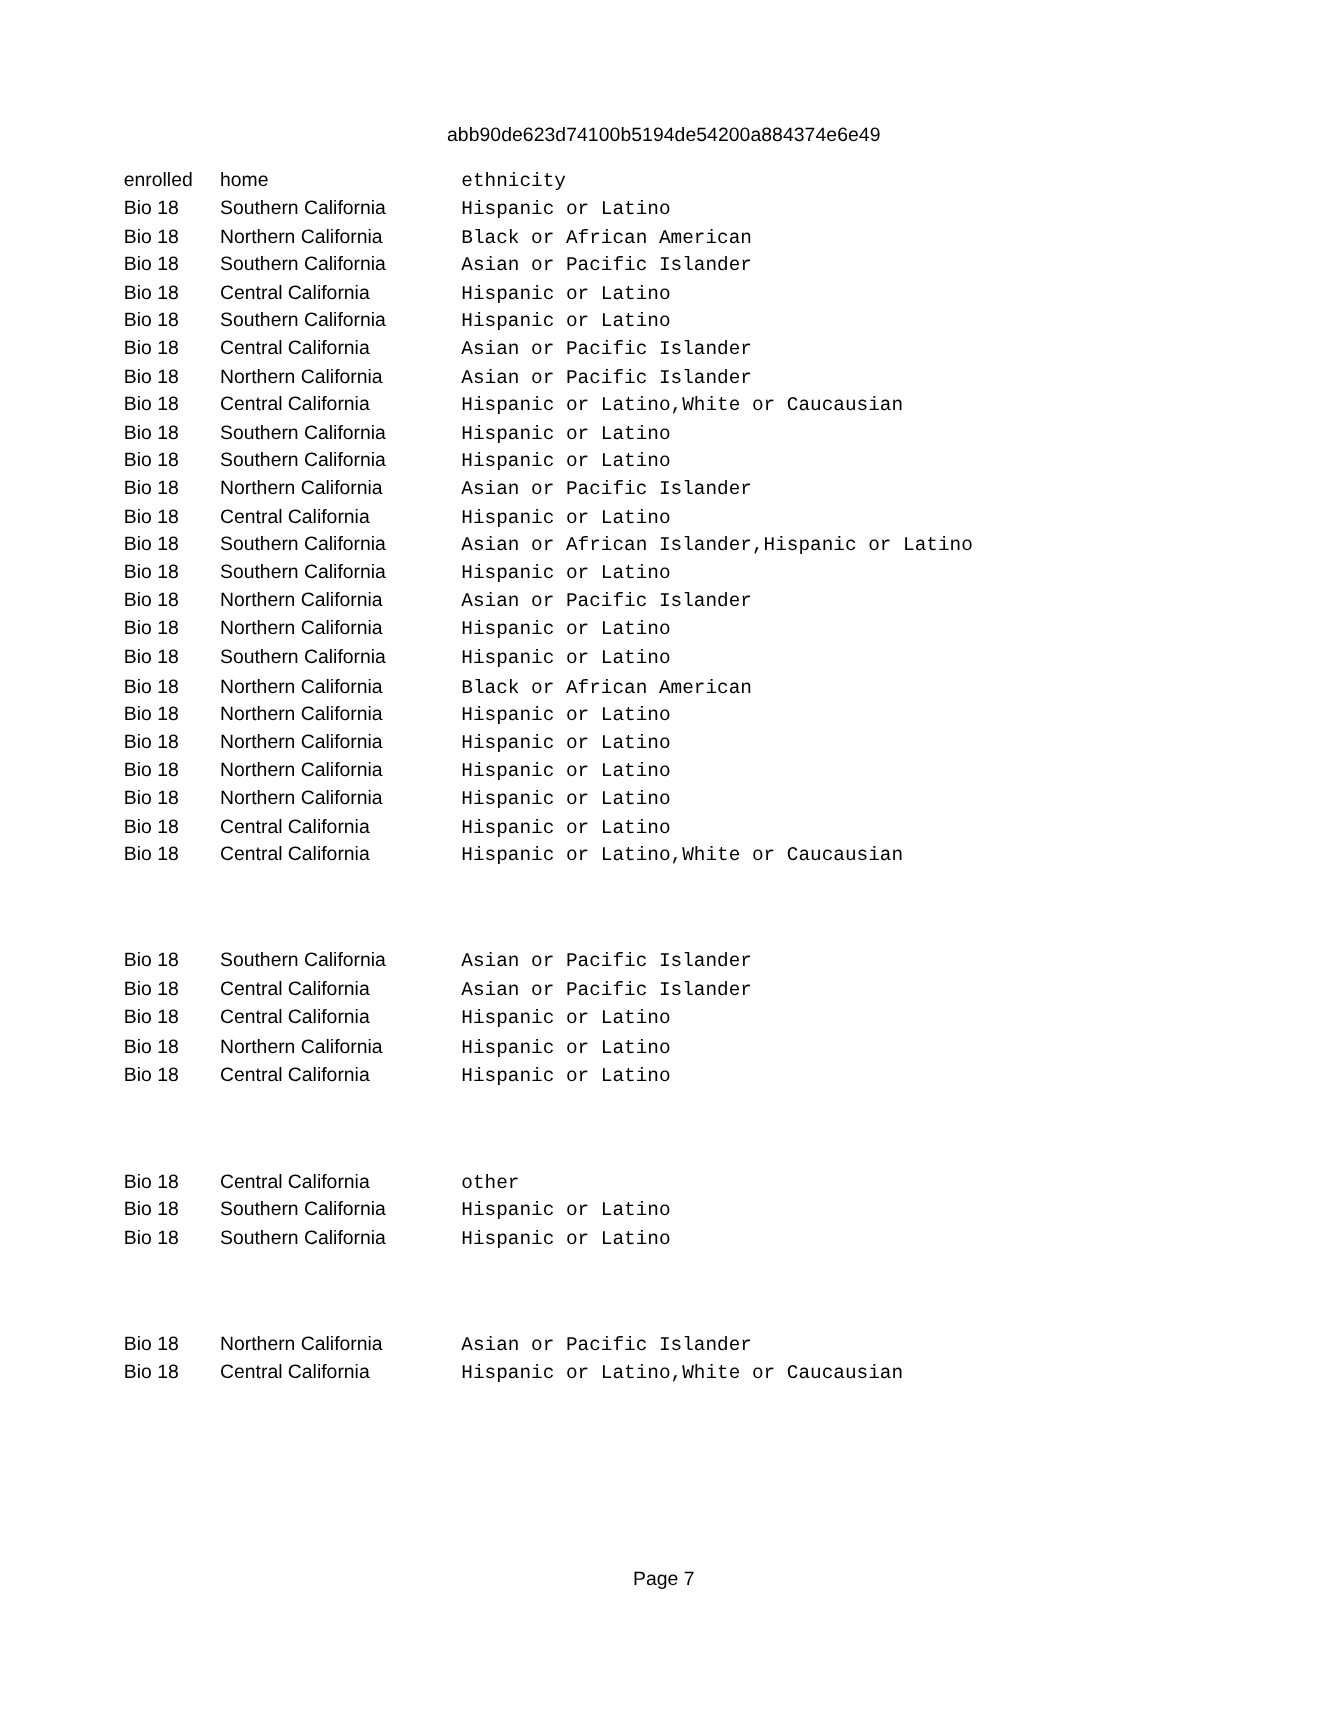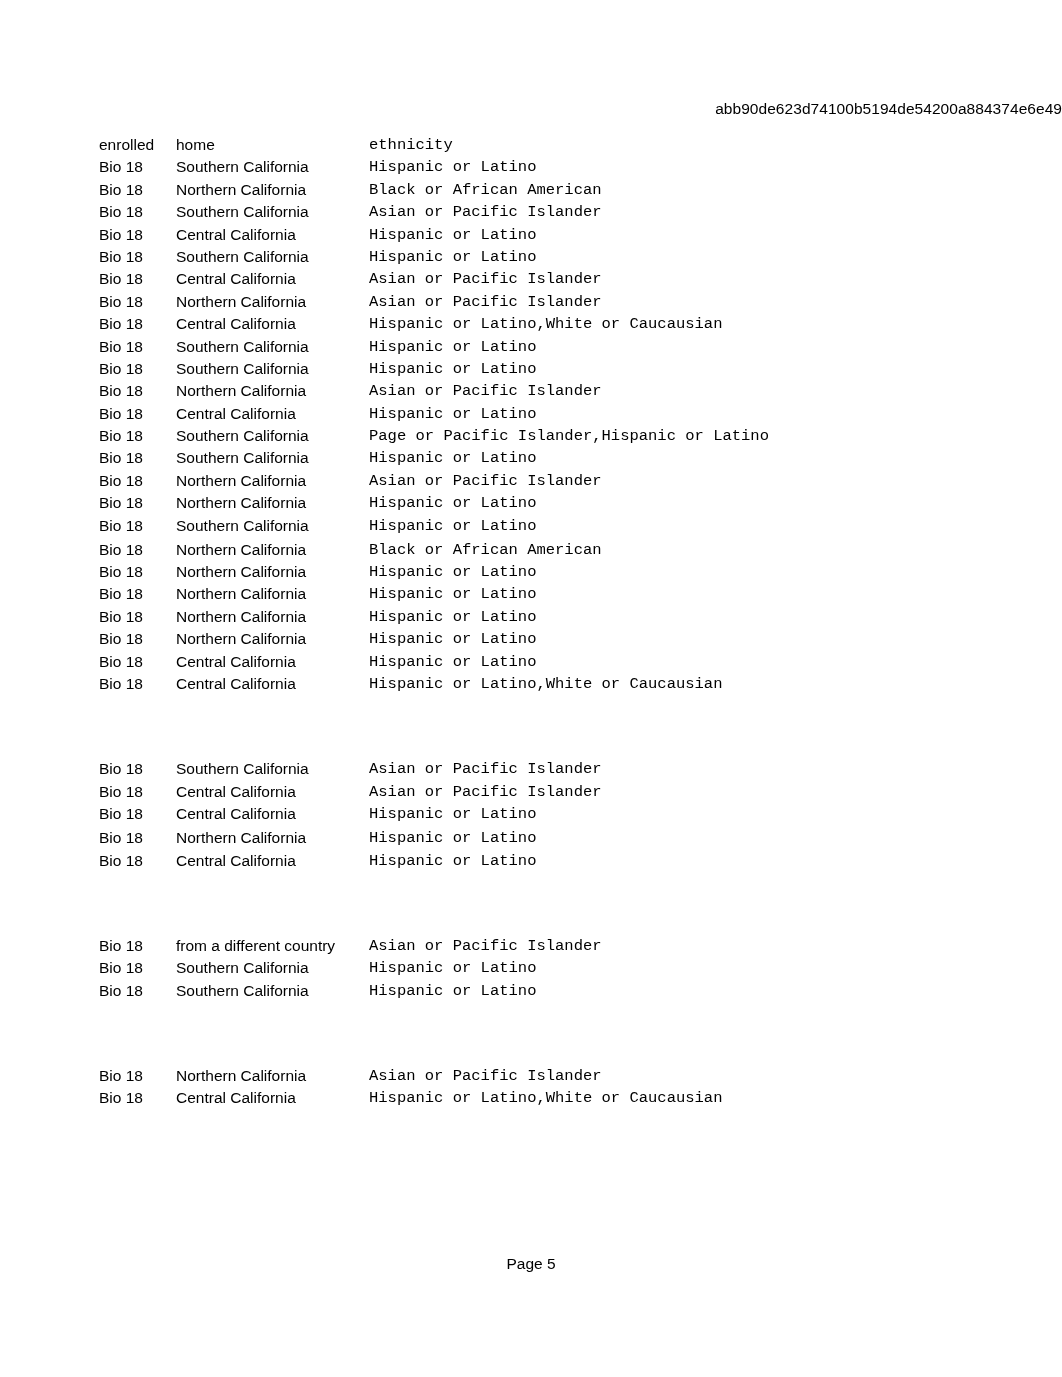--- a/index.html
+++ b/index.html
@@ -19,21 +19,21 @@
     height: 1377px;
     background: #ffffff;
     overflow: hidden;
     box-sizing: border-box;
   }
   .doc-title {
     position: absolute;
     left: 0;
     right: 0;
     top: 99px;
-    text-align: right;
+    text-align: center;
     font-size: 15.5px;
     line-height: 20px;
     letter-spacing: 0.05px;
     white-space: nowrap;
   }
   .sheet {
     position: absolute;
     left: 99px;
     top: 134px;
     width: 900px;
@@ -102,43 +102,43 @@
         <div class="row"><span class="c-enrolled">Bio 18</span><span class="c-home">Southern California</span><span class="c-ethnicity">Asian or Pacific Islander</span></div>
         <div class="row"><span class="c-enrolled">Bio 18</span><span class="c-home">Central California</span><span class="c-ethnicity">Hispanic or Latino</span></div>
         <div class="row"><span class="c-enrolled">Bio 18</span><span class="c-home">Southern California</span><span class="c-ethnicity">Hispanic or Latino</span></div>
         <div class="row"><span class="c-enrolled">Bio 18</span><span class="c-home">Central California</span><span class="c-ethnicity">Asian or Pacific Islander</span></div>
         <div class="row"><span class="c-enrolled">Bio 18</span><span class="c-home">Northern California</span><span class="c-ethnicity">Asian or Pacific Islander</span></div>
         <div class="row"><span class="c-enrolled">Bio 18</span><span class="c-home">Central California</span><span class="c-ethnicity">Hispanic or Latino,White or Caucausian</span></div>
         <div class="row"><span class="c-enrolled">Bio 18</span><span class="c-home">Southern California</span><span class="c-ethnicity">Hispanic or Latino</span></div>
         <div class="row"><span class="c-enrolled">Bio 18</span><span class="c-home">Southern California</span><span class="c-ethnicity">Hispanic or Latino</span></div>
         <div class="row"><span class="c-enrolled">Bio 18</span><span class="c-home">Northern California</span><span class="c-ethnicity">Asian or Pacific Islander</span></div>
         <div class="row"><span class="c-enrolled">Bio 18</span><span class="c-home">Central California</span><span class="c-ethnicity">Hispanic or Latino</span></div>
-        <div class="row"><span class="c-enrolled">Bio 18</span><span class="c-home">Southern California</span><span class="c-ethnicity">Page or Pacific Islander,Hispanic or Latino</span></div>
+        <div class="row"><span class="c-enrolled">Bio 18</span><span class="c-home">Southern California</span><span class="c-ethnicity">Asian or African Islander,Hispanic or Latino</span></div>
         <div class="row"><span class="c-enrolled">Bio 18</span><span class="c-home">Southern California</span><span class="c-ethnicity">Hispanic or Latino</span></div>
         <div class="row"><span class="c-enrolled">Bio 18</span><span class="c-home">Northern California</span><span class="c-ethnicity">Asian or Pacific Islander</span></div>
         <div class="row"><span class="c-enrolled">Bio 18</span><span class="c-home">Northern California</span><span class="c-ethnicity">Hispanic or Latino</span></div>
         <div class="row"><span class="c-enrolled">Bio 18</span><span class="c-home">Southern California</span><span class="c-ethnicity">Hispanic or Latino</span></div>
         <div class="row extra-gap"><span class="c-enrolled">Bio 18</span><span class="c-home">Northern California</span><span class="c-ethnicity">Black or African American</span></div>
         <div class="row"><span class="c-enrolled">Bio 18</span><span class="c-home">Northern California</span><span class="c-ethnicity">Hispanic or Latino</span></div>
         <div class="row"><span class="c-enrolled">Bio 18</span><span class="c-home">Northern California</span><span class="c-ethnicity">Hispanic or Latino</span></div>
         <div class="row"><span class="c-enrolled">Bio 18</span><span class="c-home">Northern California</span><span class="c-ethnicity">Hispanic or Latino</span></div>
         <div class="row"><span class="c-enrolled">Bio 18</span><span class="c-home">Northern California</span><span class="c-ethnicity">Hispanic or Latino</span></div>
         <div class="row"><span class="c-enrolled">Bio 18</span><span class="c-home">Central California</span><span class="c-ethnicity">Hispanic or Latino</span></div>
         <div class="row"><span class="c-enrolled">Bio 18</span><span class="c-home">Central California</span><span class="c-ethnicity">Hispanic or Latino,White or Caucausian</span></div>
         <div class="block-gap"></div>
         <div class="row"><span class="c-enrolled">Bio 18</span><span class="c-home">Southern California</span><span class="c-ethnicity">Asian or Pacific Islander</span></div>
         <div class="row"><span class="c-enrolled">Bio 18</span><span class="c-home">Central California</span><span class="c-ethnicity">Asian or Pacific Islander</span></div>
         <div class="row"><span class="c-enrolled">Bio 18</span><span class="c-home">Central California</span><span class="c-ethnicity">Hispanic or Latino</span></div>
         <div class="row extra-gap"><span class="c-enrolled">Bio 18</span><span class="c-home">Northern California</span><span class="c-ethnicity">Hispanic or Latino</span></div>
         <div class="row"><span class="c-enrolled">Bio 18</span><span class="c-home">Central California</span><span class="c-ethnicity">Hispanic or Latino</span></div>
         <div class="block-gap"></div>
-        <div class="row"><span class="c-enrolled">Bio 18</span><span class="c-home">from a different country</span><span class="c-ethnicity">Asian or Pacific Islander</span></div>
+        <div class="row"><span class="c-enrolled">Bio 18</span><span class="c-home">Central California</span><span class="c-ethnicity">other</span></div>
         <div class="row"><span class="c-enrolled">Bio 18</span><span class="c-home">Southern California</span><span class="c-ethnicity">Hispanic or Latino</span></div>
         <div class="row"><span class="c-enrolled">Bio 18</span><span class="c-home">Southern California</span><span class="c-ethnicity">Hispanic or Latino</span></div>
         <div class="block-gap"></div>
         <div class="row"><span class="c-enrolled">Bio 18</span><span class="c-home">Northern California</span><span class="c-ethnicity">Asian or Pacific Islander</span></div>
         <div class="row"><span class="c-enrolled">Bio 18</span><span class="c-home">Central California</span><span class="c-ethnicity">Hispanic or Latino,White or Caucausian</span></div>
       </div>
   </div>
 
-  <div class="footer">Page 5</div>
+  <div class="footer">Page 7</div>
 
 </div>
 
 </body></html>

